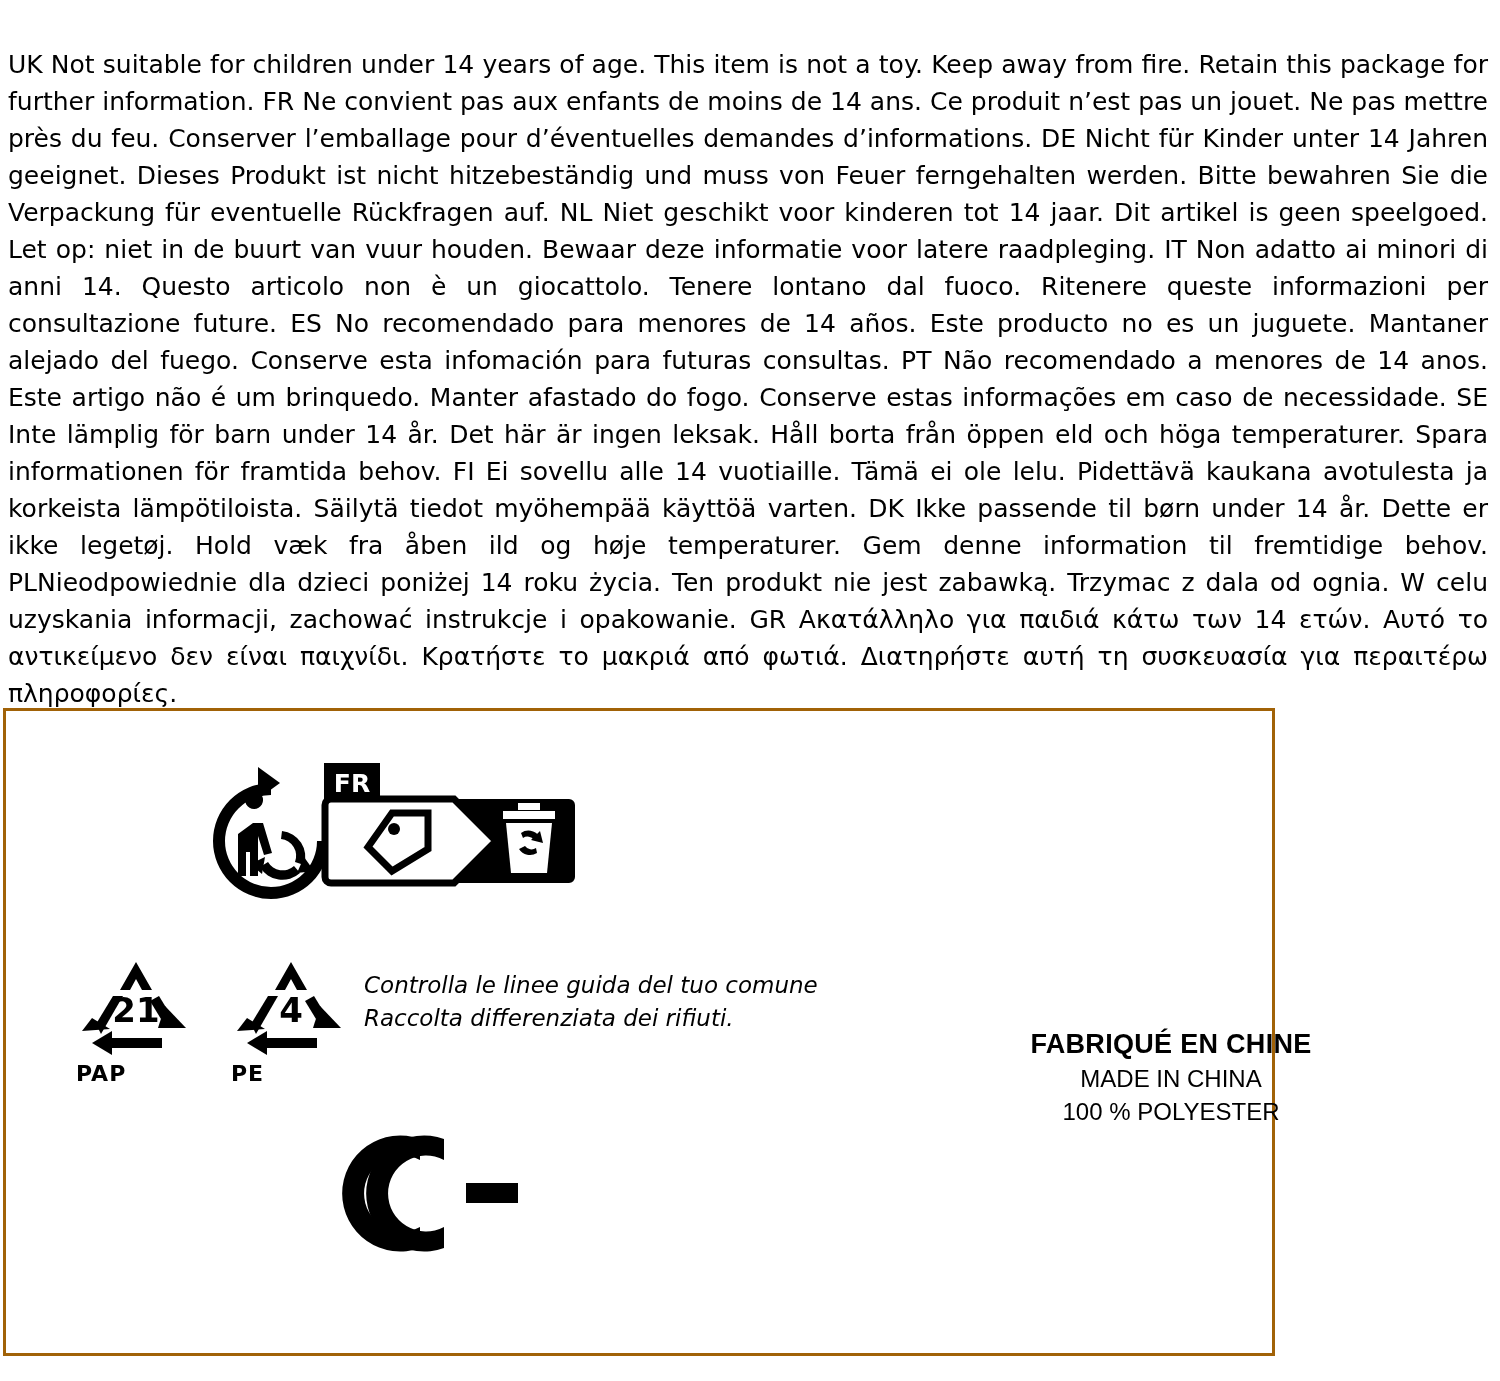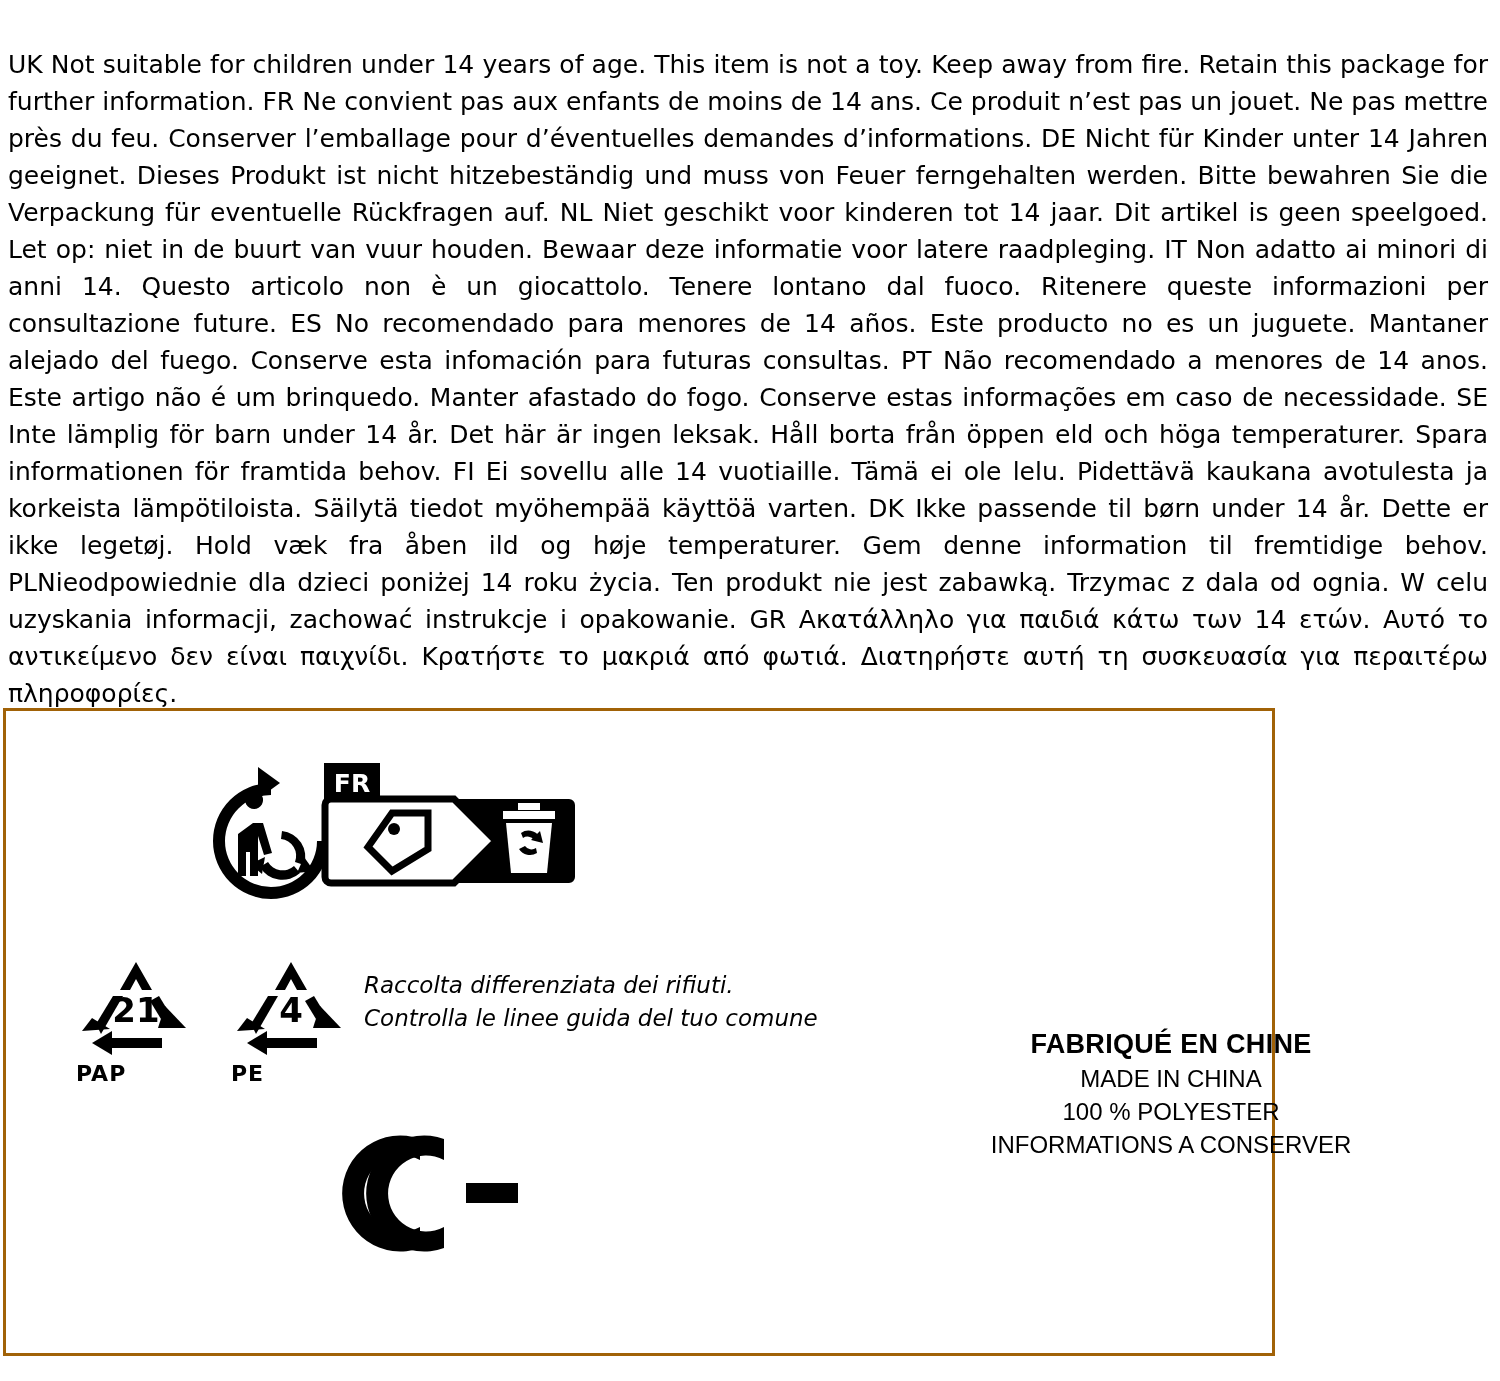--- a/index.html
+++ b/index.html
@@ -229,38 +229,37 @@
             <path d="M30,82 L86,82 L86,92 L30,92 Z"></path>
             <path d="M36,75 L36,99 L16,87 Z"></path>
           </g>
           <text x="60" y="66" fill="#000" font-family="DejaVu Sans, sans-serif" font-size="34" font-weight="bold" text-anchor="middle">4</text>
         </svg>
         <div class="recycle-label">PE</div>
       </div>
     </div>
 
     <div class="recycle-note">
+      <div>Controlla le linee guida del tuo comune</div>
       <div>Raccolta differenziata dei rifiuti.</div>
-      <div>Controlla le linee guida del tuo comune</div>
     </div>
 
     <div class="ce-mark">
       <svg viewBox="0 0 230 125" width="230" height="125" xmlns="http://www.w3.org/2000/svg">
 
         <path d="M104,8 A58,58 0 1,0 104,117 L104,96 A38,38 0 1,1 104,29 Z" fill="#000"></path>
 
         <path d="M128,8 A58,58 0 1,0 128,117 L128,96 A38,38 0 1,1 128,29 Z" fill="#000"></path>
         <rect x="150" y="52" width="52" height="20" fill="#000"></rect>
       </svg>
     </div>
   </div>
 
   <div class="maker-col">
 
     <div class="maker-block-2">
       <div class="line-bold">FABRIQUÉ EN CHINE</div>
       <div class="line-md">MADE IN CHINA</div>
       <div class="line-md">100 % POLYESTER</div>
-      <div class="line-md">INFORMATIONS A CONSERVER</div>
     </div>
   </div>
 
 </div>
 
 </body></html>

